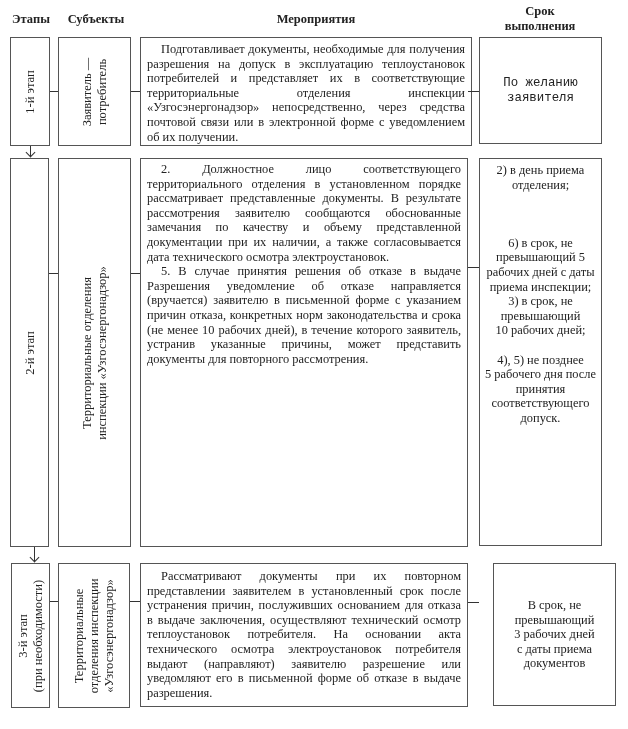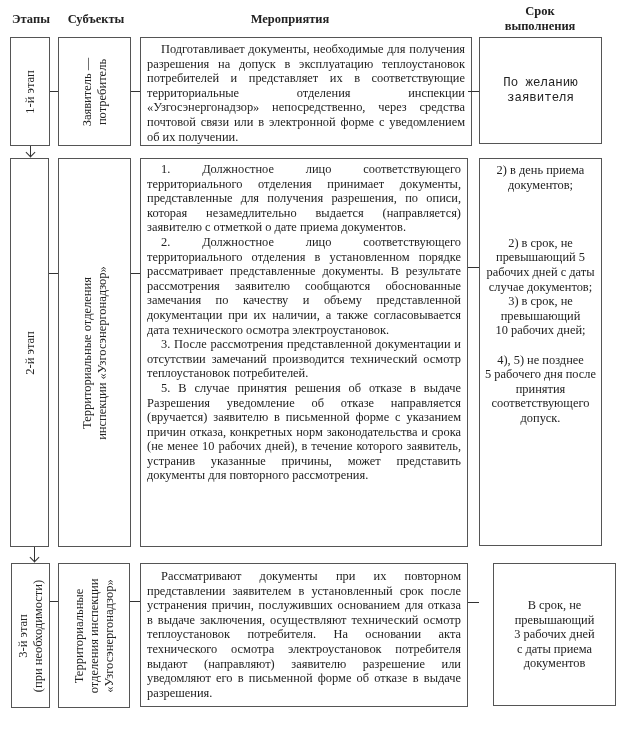--- a/index.html
+++ b/index.html
@@ -19,21 +19,21 @@
     .gap2 { height: 29px; }
     .conn { position: absolute; height: 1px; background: #333; }
     .arrow { position: absolute; width: 1px; background: #333; }
     .arrow-head { position: absolute; width: 6px; height: 6px; border-right: 1px solid #333; border-bottom: 1px solid #333; transform: rotate(45deg); }
   </style>
 </head>
 <body>
 
 <div class="hdr" style="left:6px; top:12px; width:50px;">Этапы</div>
 <div class="hdr" style="left:58px; top:12px; width:76px;">Субъекты</div>
-<div class="hdr" style="left:126px; top:12px; width:328px;">Мероприятия</div>
+<div class="hdr" style="left:152px; top:12px; width:328px;">Мероприятия</div>
 <div class="hdr" style="left:479px; top:4px; width:122px;">
   <span style="display:block">Срок</span>
   <span style="display:block">выполнения</span>
 </div>
 
 <div class="box" style="left:10px; top:37px; width:40px; height:109px;">
   <div class="vtext">1-й этап</div>
 </div>
 <div class="conn" style="left:50px; top:91px; width:8px;"></div>
 <div class="box" style="left:58px; top:37px; width:73px; height:109px;">
@@ -65,37 +65,35 @@
 <div class="conn" style="left:49px; top:273px; width:9px;"></div>
 <div class="box" style="left:58px; top:158px; width:73px; height:389px;">
   <div class="vtext">
     <span style="display:block">Территориальные отделения</span>
     <span style="display:block">инспекции «Узгосэнергонадзор»</span>
   </div>
 </div>
 <div class="conn" style="left:131px; top:273px; width:9px;"></div>
 <div class="box" style="left:140px; top:158px; width:328px; height:389px;">
   <div class="body-text" style="padding-top:3px;">
-    <p>1. Должностное лицо соответствующего территориального отделения принимает документы, представленные для получения разрешения, по описи, которая незамедлительно выдается (направляется) заявителю с отметкой о дате приема документов.</p>
     <p>2. Должностное лицо соответствующего территориального отделения в установленном порядке рассматривает представленные документы. В результате рассмотрения заявителю сообщаются обоснованные замечания по качеству и объему представленной документации при их наличии, а также согласовывается дата технического осмотра электроустановок.</p>
-    <p>3. После рассмотрения представленной документации и отсутствии замечаний производится технический осмотр теплоустановок потребителей.</p>
     <p>5. В случае принятия решения об отказе в выдаче Разрешения уведомление об отказе направляется (вручается) заявителю в письменной форме с указанием причин отказа, конкретных норм законодательства и срока (не менее 10 рабочих дней), в течение которого заявитель, устранив указанные причины, может представить документы для повторного рассмотрения.</p>
   </div>
 </div>
 <div class="conn" style="left:468px; top:267px; width:11px;"></div>
 <div class="box" style="left:479px; top:158px; width:123px; height:388px;">
   <div class="term top">
     <span class="line">2) в день приема</span>
-    <span class="line">документов;</span>
+    <span class="line">отделения;</span>
     <span class="gap2"></span>
     <span class="gap"></span>
-    <span class="line">2) в срок, не</span>
+    <span class="line">6) в срок, не</span>
     <span class="line">превышающий 5</span>
     <span class="line">рабочих дней с даты</span>
-    <span class="line">случае документов;</span>
+    <span class="line">приема инспекции;</span>
     <span class="line">3) в срок, не</span>
     <span class="line">превышающий</span>
     <span class="line">10 рабочих дней;</span>
     <span class="gap"></span>
     <span class="line">4), 5) не позднее</span>
     <span class="line">5 рабочего дня после</span>
     <span class="line">принятия</span>
     <span class="line">соответствующего</span>
     <span class="line">допуск.</span>
   </div>

